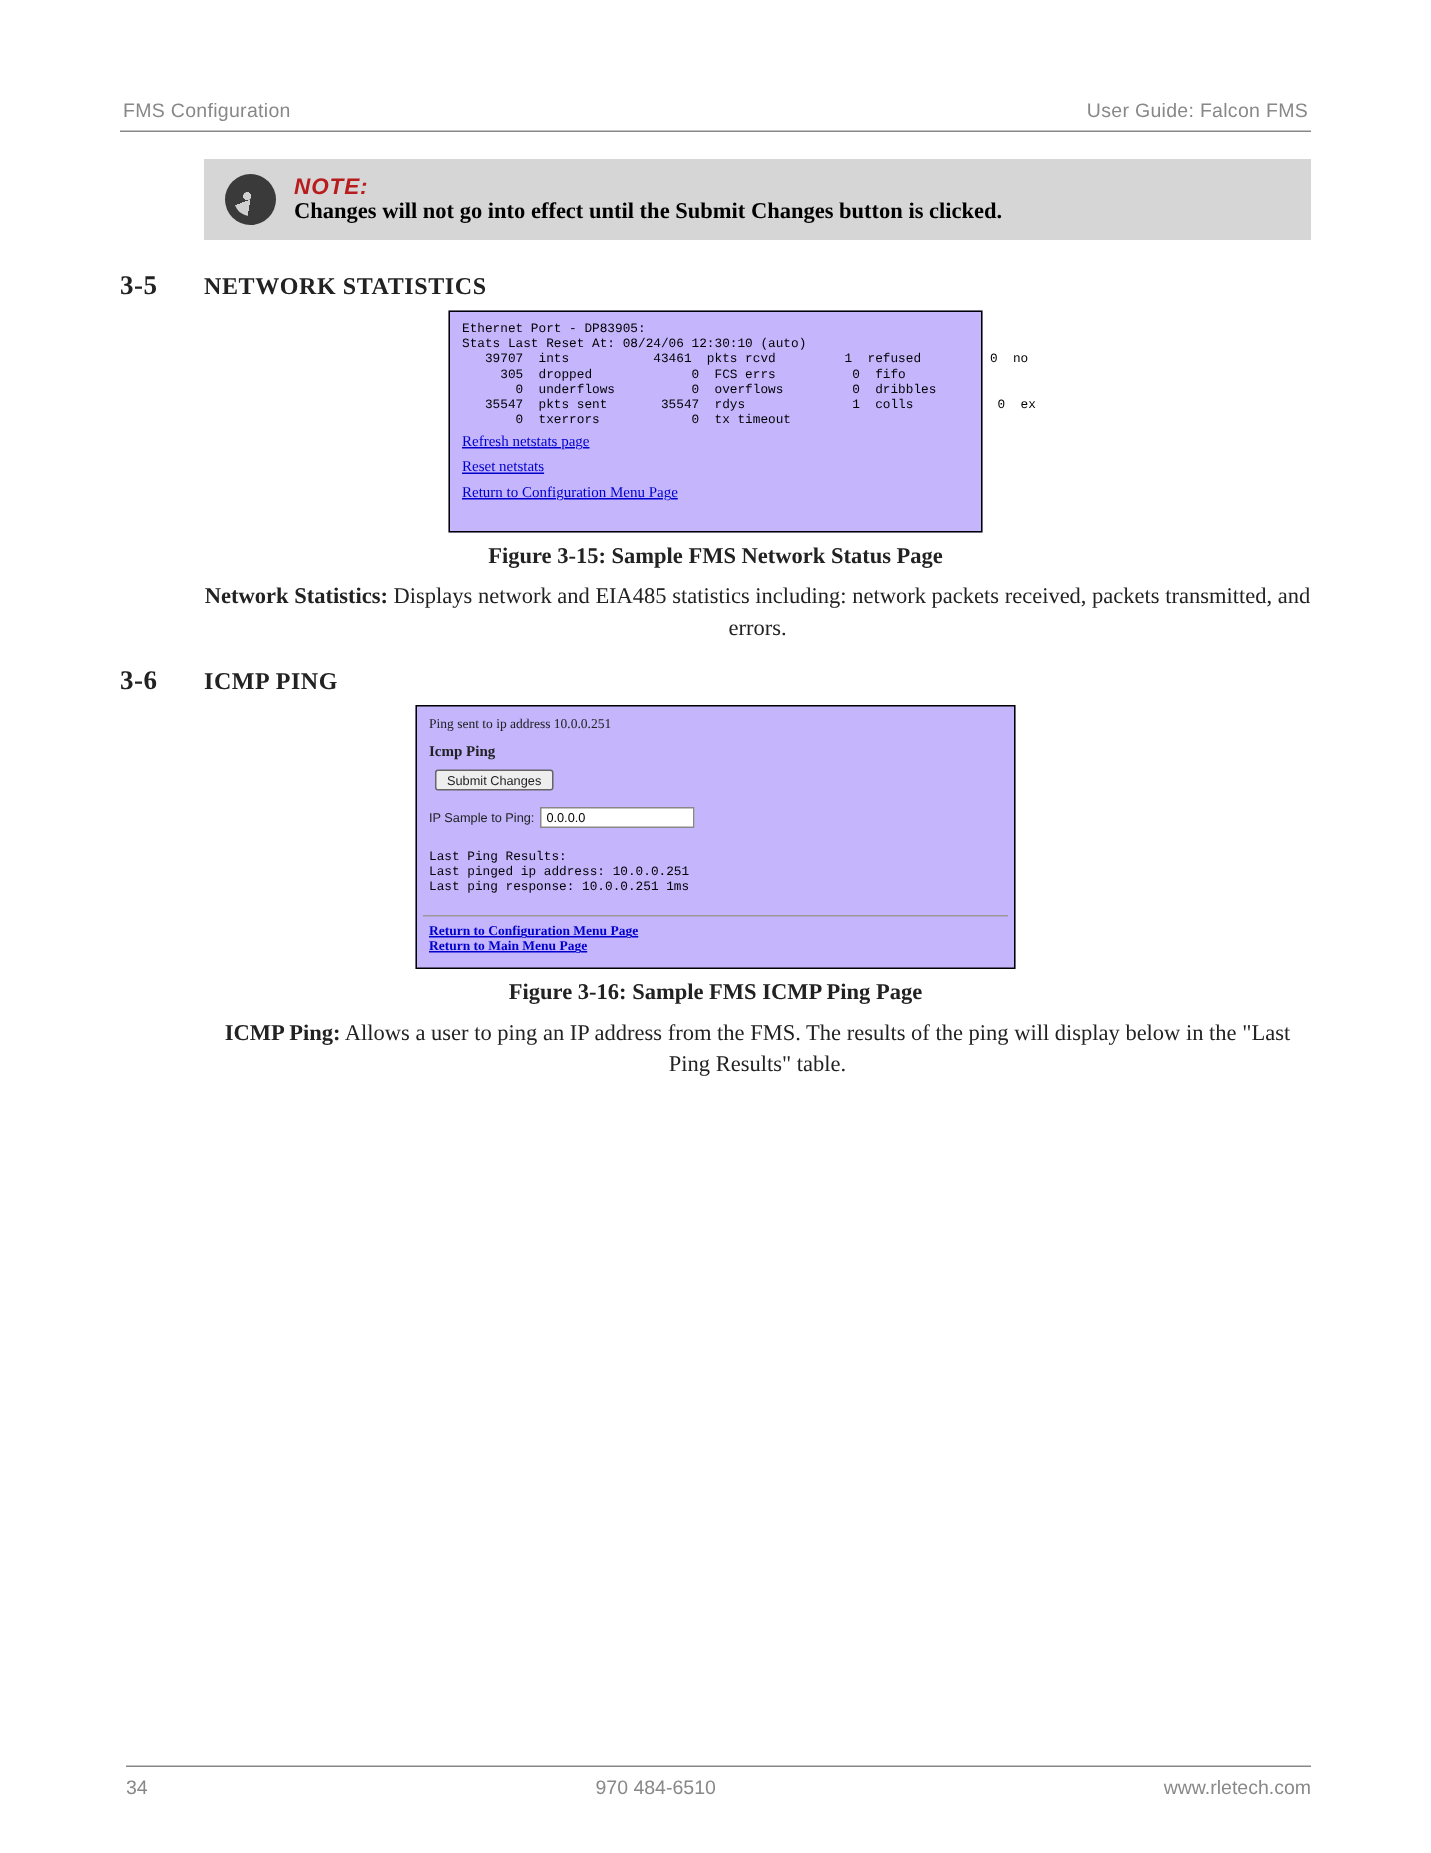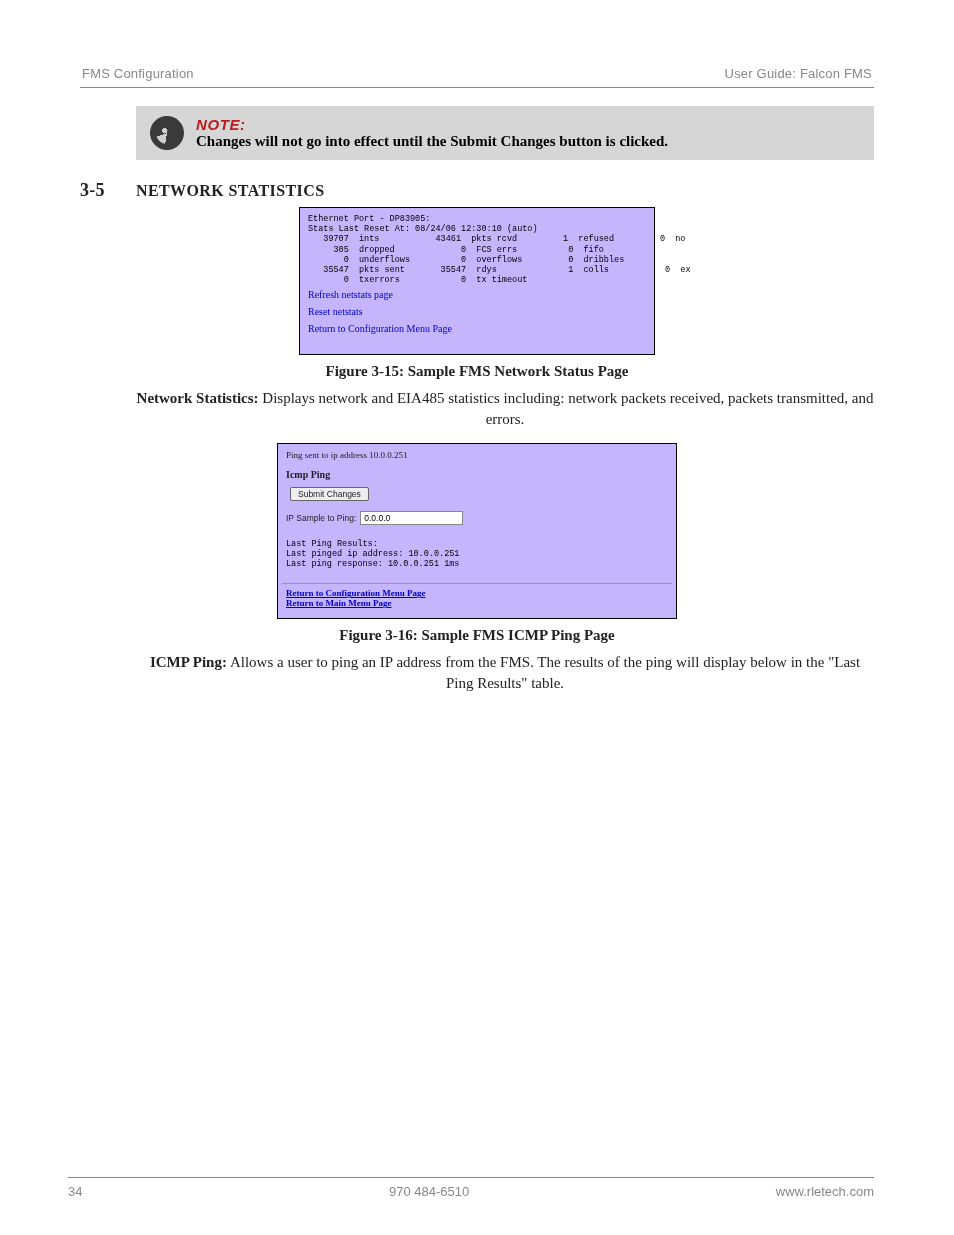--- a/index.html
+++ b/index.html
@@ -109,20 +109,21 @@
   }
   .mono {
     font-family: "Courier New", monospace;
     font-size: 8.5px;
     line-height: 1.2;
     white-space: pre;
     color: #000;
   }
   .bluelink {
     color: #0000cc;
+    text-decoration: underline;
     font-family: "Times New Roman", Times, serif;
     font-size: 10px;
     display: inline-block;
     margin-top: 0;
   }
   .fig-caption {
     text-align: center;
     font-weight: bold;
     font-size: 15px;
     margin: 8px 0 8px 0;
@@ -182,21 +183,21 @@
     color: #0000cc;
     text-decoration: underline;
     font-family: "Times New Roman", Times, serif;
     font-size: 9px;
     font-weight: bold;
     display: block;
   }
   .footer {
     position: absolute;
     bottom: 36px;
-    left: 68px;
+    left: 84px;
     right: 80px;
   }
   .footer-line {
     border-top: 1px solid #888;
     margin-bottom: 6px;
   }
   .footer-row {
     display: flex;
     justify-content: space-between;
     font-family: Verdana, Geneva, sans-serif;
@@ -241,20 +242,24 @@
       <span class="bluelink">Reset netstats</span><br>
       <span class="bluelink">Return to Configuration Menu Page</span>
     </div>
   </div>
   <div class="fig-caption">Figure 3-15: Sample FMS Network Status Page</div>
 
   <p class="body-para">
     <b>Network Statistics:</b><span> Displays network and EIA485 statistics including: network packets received, packets transmitted, and errors.</span>
   </p>
 
+  <div class="section-row">
+    <span class="section-num">3-6</span>
+    <span class="section-title">ICMP PING</span>
+  </div>
 
   <div class="fig-wrap">
     <div class="fig-box fig-ping">
       <div class="ping-top-msg">Ping sent to ip address 10.0.0.251</div>
       <div class="ping-head">Icmp Ping</div>
       <div style="margin-left:4px;">
         <button class="btn">Submit Changes</button>
       </div>
       <div class="form-row">
         <span>IP Sample to Ping:</span>

